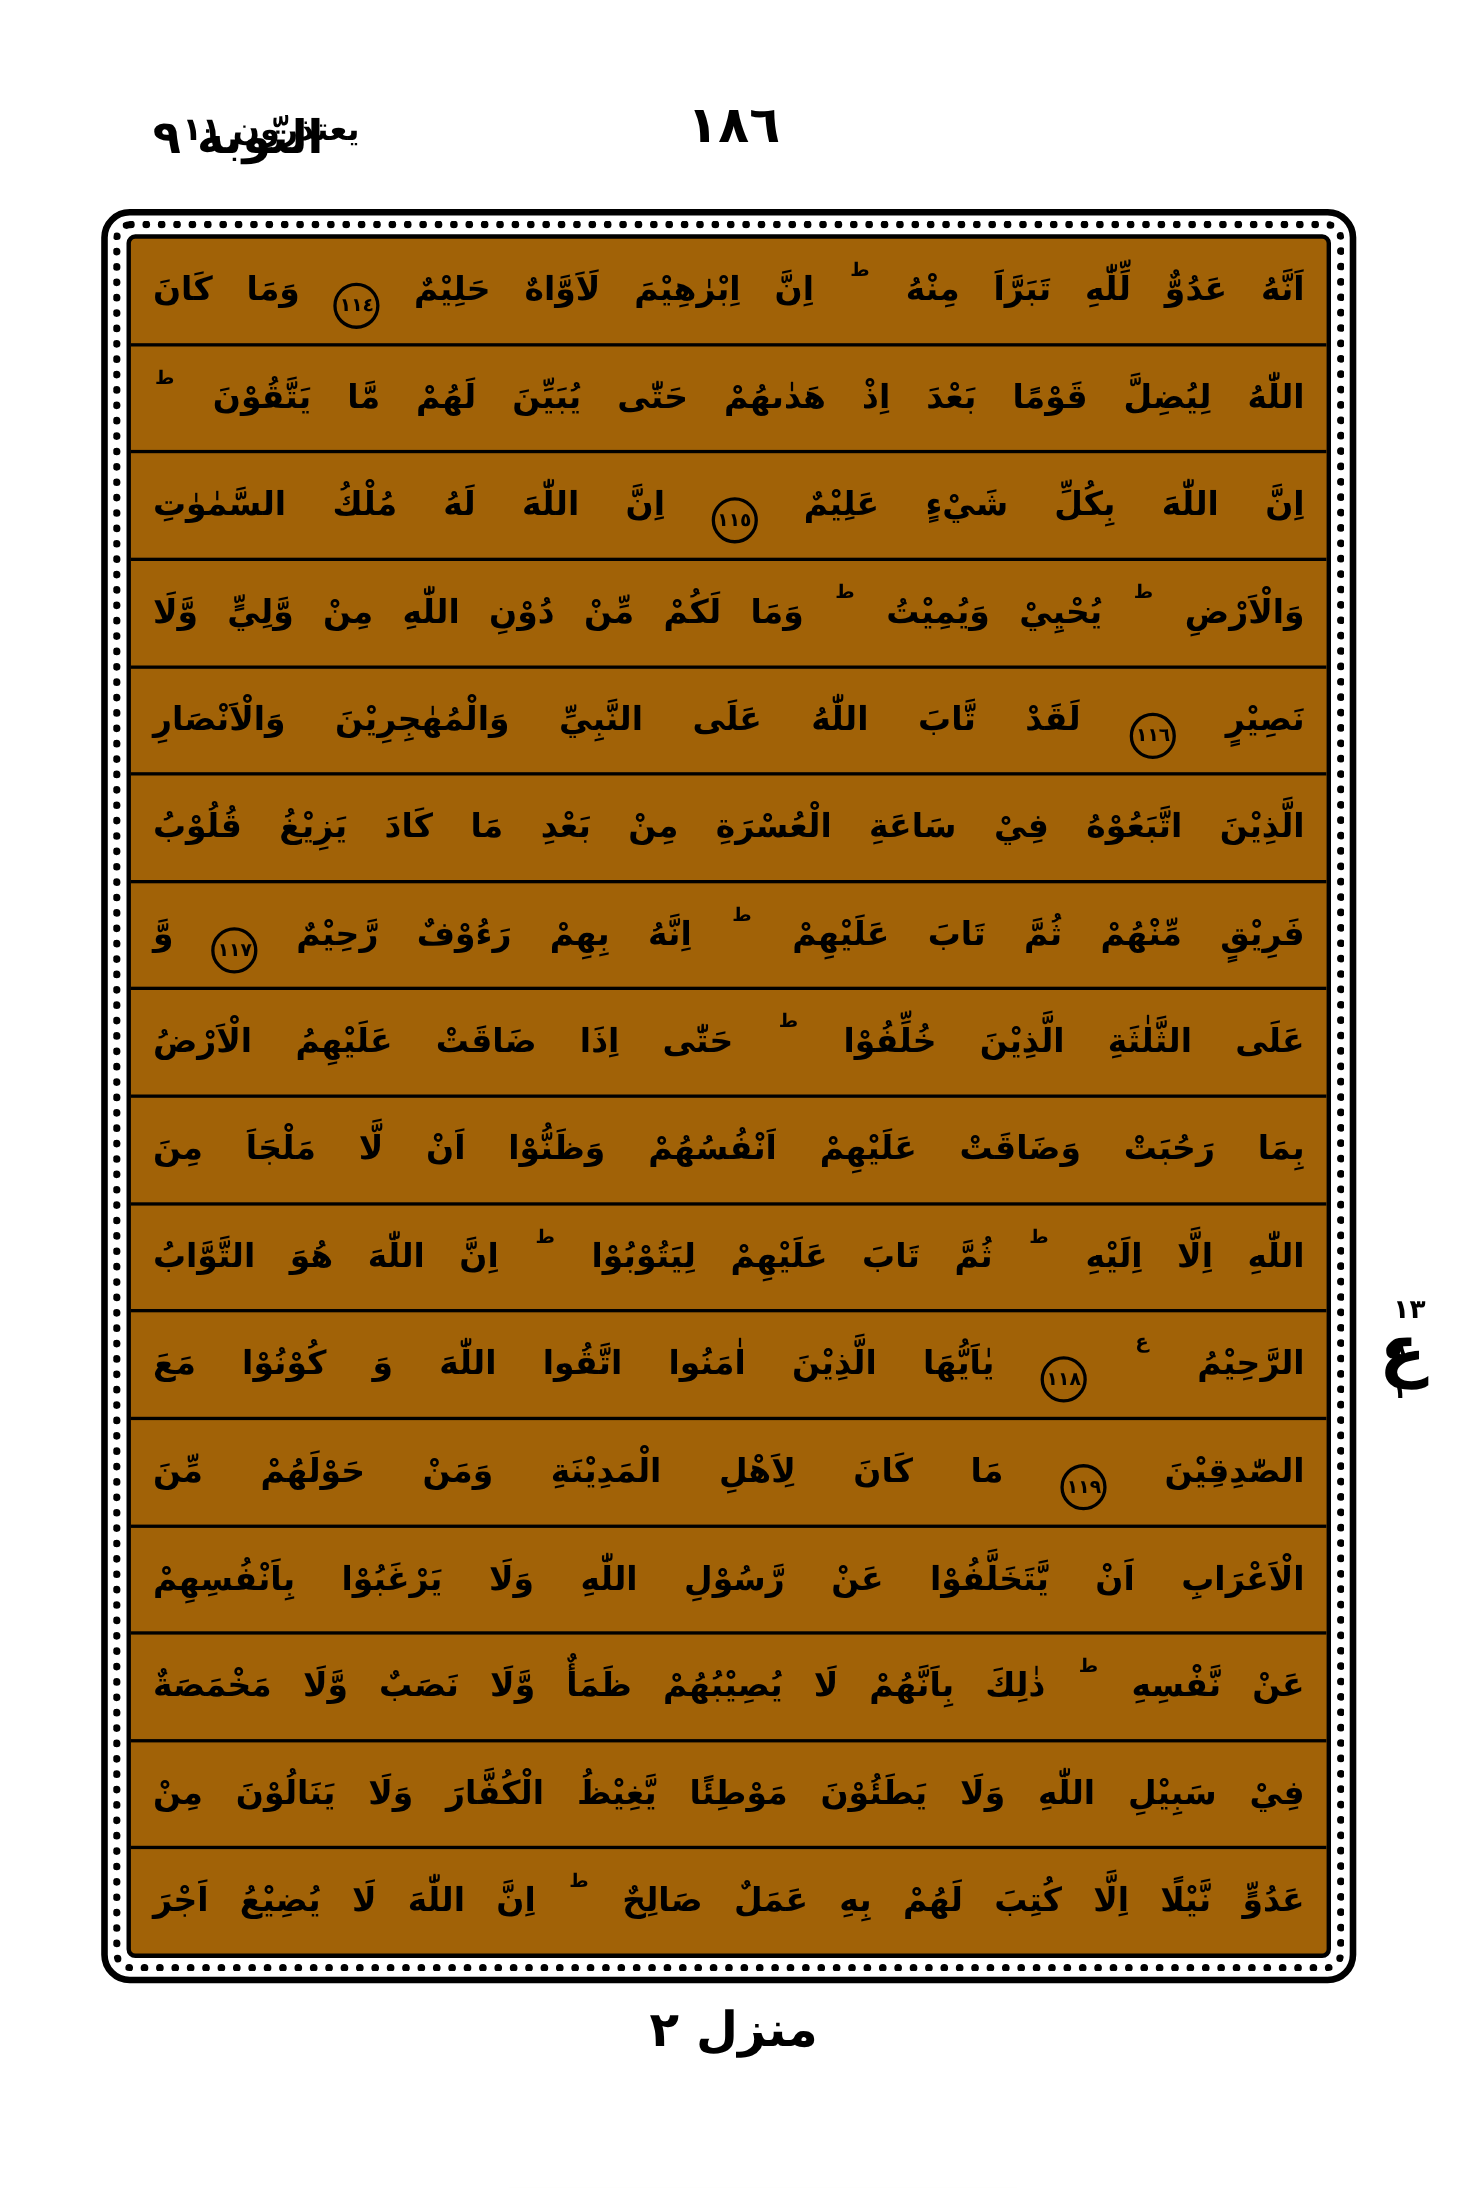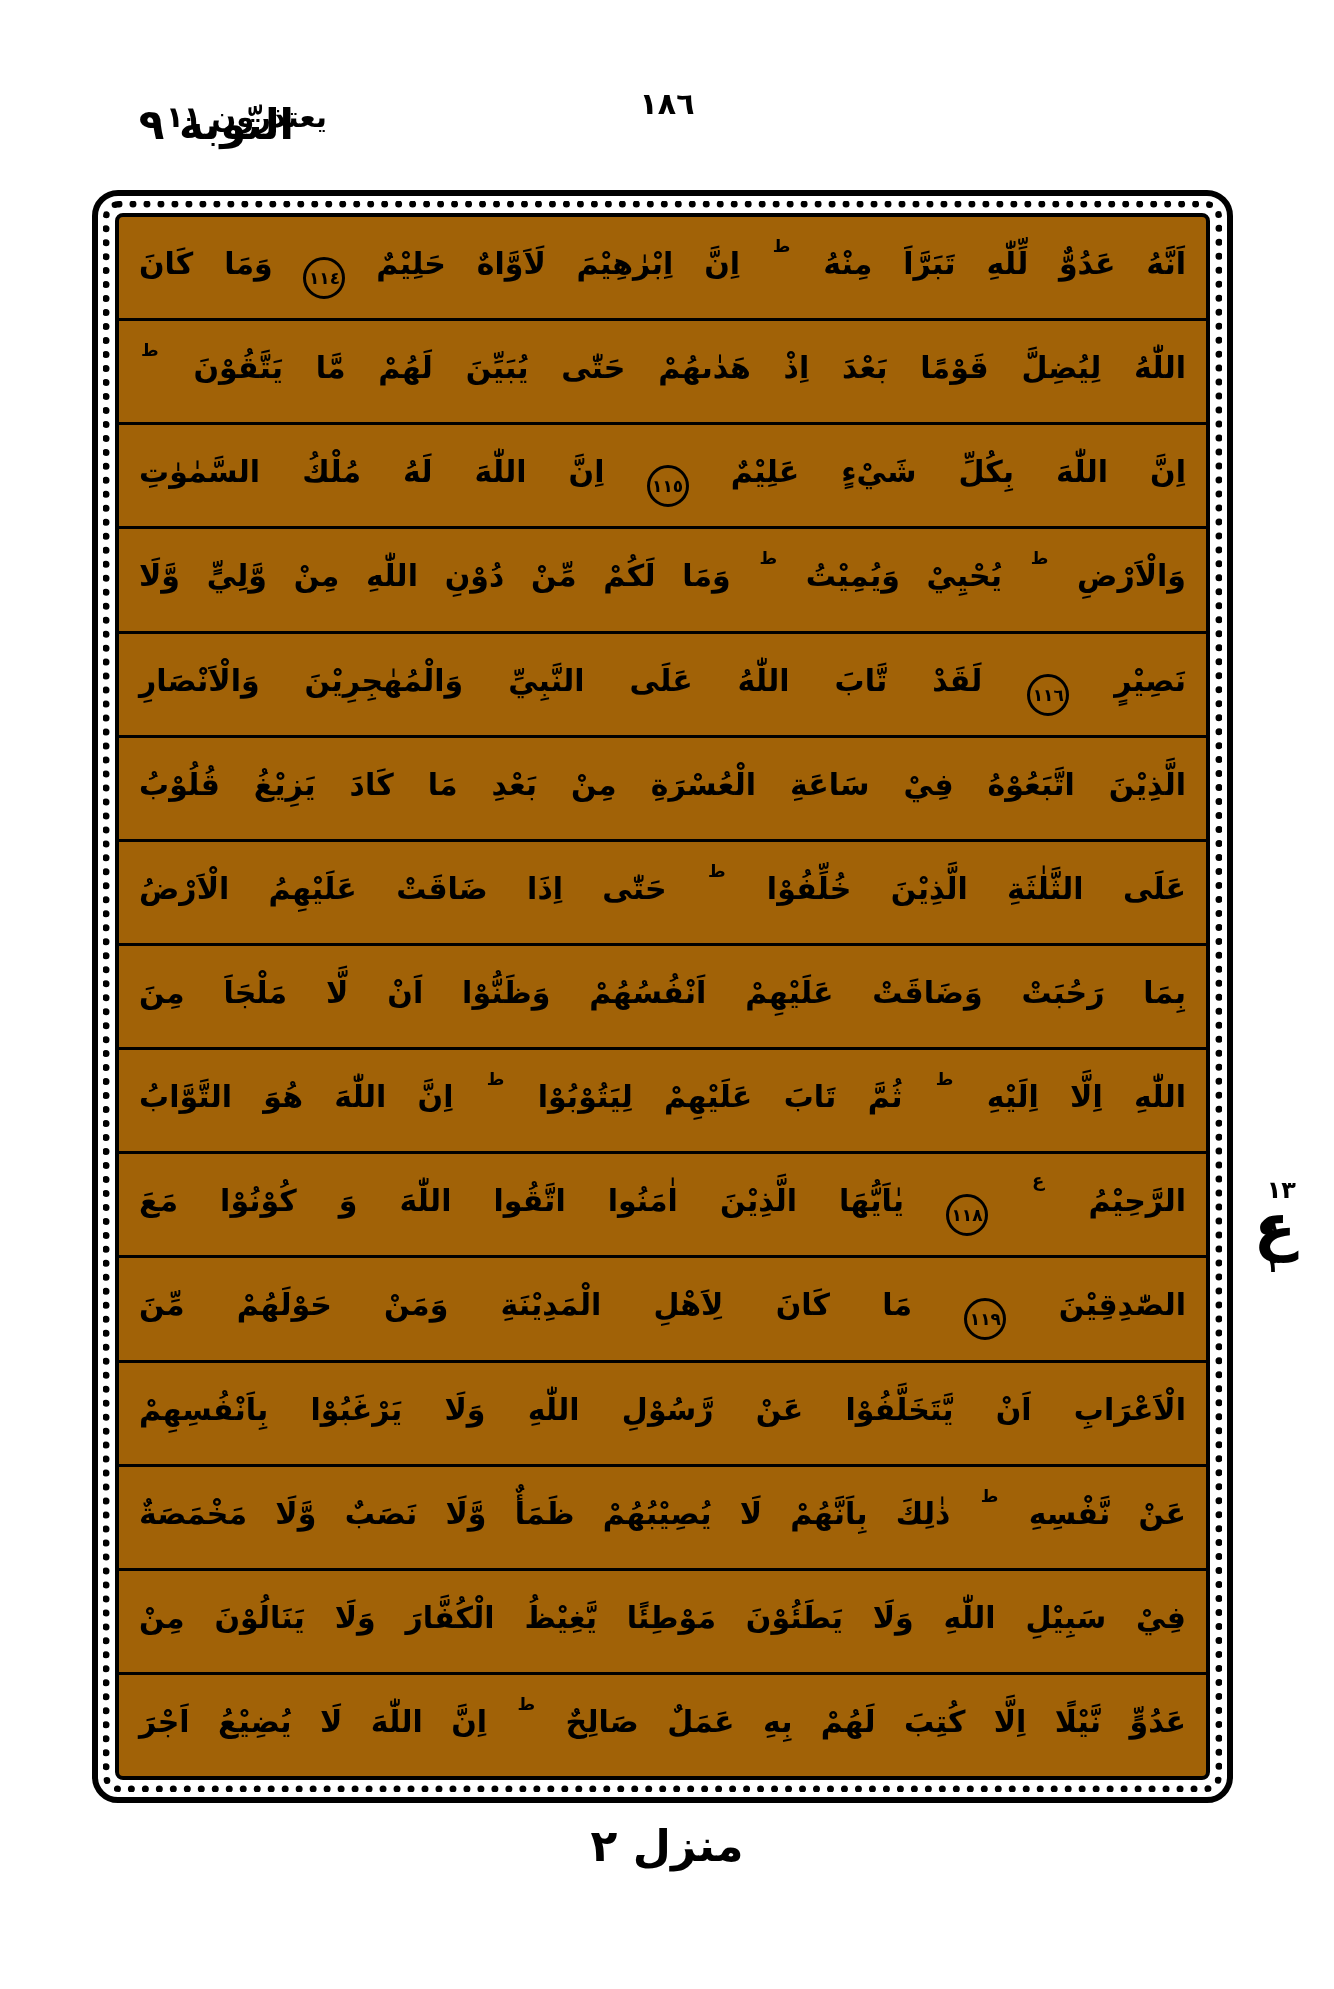--- a/index.html
+++ b/index.html
@@ -4,21 +4,21 @@
 <style>
   html,body{margin:0;padding:0;background:#ffffff;}
   body{
     width:1334px;height:1989px;position:relative;
     font-family:"DejaVu Sans",sans-serif;color:#000;
     -webkit-font-smoothing:antialiased;
   }
   
   .hdr{position:absolute;font-weight:700;white-space:nowrap;}
   .hdr-surah{right:1040px;top:100px;font-size:42px;}
-  .hdr-page{left:0;right:0;top:86px;text-align:center;font-size:30px;letter-spacing:16px;font-weight:700;}
+  .hdr-page{left:0;right:0;top:86px;text-align:center;font-size:46px;letter-spacing:16px;font-weight:700;}
   .hdr-juz{left:166px;top:100px;font-size:29px;}
   
   .frame{
     position:absolute;left:92px;top:190px;width:1141px;height:1613px;
     box-sizing:border-box;border:6px solid #000;border-radius:26px;padding:5px;
     background:#fff;
   }
   .frame-deco{
     box-sizing:border-box;height:100%;
     border:7px dotted #000;border-radius:16px;padding:5px;
@@ -73,20 +73,21 @@
 
 <div class="frame">
   <div class="frame-deco">
     <div class="frame-inner" id="lines">
         <div class="line"><span class="seg">اَنَّهُ عَدُوٌّ لِّلّٰهِ تَبَرَّاَ مِنْهُ</span> <span class="waqf">ط</span> <span class="seg">اِنَّ اِبْرٰهِيْمَ لَاَوَّاهٌ حَلِيْمٌ</span> <span class="ayah-badge">١١٤</span> <span class="seg">وَمَا كَانَ</span> </div>
         <div class="line"><span class="seg">اللّٰهُ لِيُضِلَّ قَوْمًا بَعْدَ اِذْ هَدٰىهُمْ حَتّٰى يُبَيِّنَ لَهُمْ مَّا يَتَّقُوْنَ</span> <span class="waqf">ط</span> </div>
         <div class="line"><span class="seg">اِنَّ اللّٰهَ بِكُلِّ شَيْءٍ عَلِيْمٌ</span> <span class="ayah-badge">١١٥</span> <span class="seg">اِنَّ اللّٰهَ لَهُ مُلْكُ السَّمٰوٰتِ</span> </div>
         <div class="line"><span class="seg">وَالْاَرْضِ</span> <span class="waqf">ط</span> <span class="seg">يُحْيِيْ وَيُمِيْتُ</span> <span class="waqf">ط</span> <span class="seg">وَمَا لَكُمْ مِّنْ دُوْنِ اللّٰهِ مِنْ وَّلِيٍّ وَّلَا</span> </div>
         <div class="line"><span class="seg">نَصِيْرٍ</span> <span class="ayah-badge">١١٦</span> <span class="seg">لَقَدْ تَّابَ اللّٰهُ عَلَى النَّبِيِّ وَالْمُهٰجِرِيْنَ وَالْاَنْصَارِ</span> </div>
         <div class="line"><span class="seg">الَّذِيْنَ اتَّبَعُوْهُ فِيْ سَاعَةِ الْعُسْرَةِ مِنْ بَعْدِ مَا كَادَ يَزِيْغُ قُلُوْبُ</span> </div>
+        <div class="line"><span class="seg">فَرِيْقٍ مِّنْهُمْ ثُمَّ تَابَ عَلَيْهِمْ</span> <span class="waqf">ط</span> <span class="seg">اِنَّهُ بِهِمْ رَءُوْفٌ رَّحِيْمٌ</span> <span class="ayah-badge">١١٧</span> <span class="seg">وَّ</span> </div>
         <div class="line"><span class="seg">عَلَى الثَّلٰثَةِ الَّذِيْنَ خُلِّفُوْا</span> <span class="waqf">ط</span> <span class="seg">حَتّٰى اِذَا ضَاقَتْ عَلَيْهِمُ الْاَرْضُ</span> </div>
         <div class="line"><span class="seg">بِمَا رَحُبَتْ وَضَاقَتْ عَلَيْهِمْ اَنْفُسُهُمْ وَظَنُّوْا اَنْ لَّا مَلْجَاَ مِنَ</span> </div>
         <div class="line"><span class="seg">اللّٰهِ اِلَّا اِلَيْهِ</span> <span class="waqf">ط</span> <span class="seg">ثُمَّ تَابَ عَلَيْهِمْ لِيَتُوْبُوْا</span> <span class="waqf">ط</span> <span class="seg">اِنَّ اللّٰهَ هُوَ التَّوَّابُ</span> </div>
         <div class="line"><span class="seg">الرَّحِيْمُ</span> <span class="ruku-inline">ع</span> <span class="ayah-badge">١١٨</span> <span class="seg">يٰاَيُّهَا الَّذِيْنَ اٰمَنُوا اتَّقُوا اللّٰهَ وَ كُوْنُوْا مَعَ</span> </div>
         <div class="line"><span class="seg">الصّٰدِقِيْنَ</span> <span class="ayah-badge">١١٩</span> <span class="seg">مَا كَانَ لِاَهْلِ الْمَدِيْنَةِ وَمَنْ حَوْلَهُمْ مِّنَ</span> </div>
         <div class="line"><span class="seg">الْاَعْرَابِ اَنْ يَّتَخَلَّفُوْا عَنْ رَّسُوْلِ اللّٰهِ وَلَا يَرْغَبُوْا بِاَنْفُسِهِمْ</span> </div>
         <div class="line"><span class="seg">عَنْ نَّفْسِهِ</span> <span class="waqf">ط</span> <span class="seg">ذٰلِكَ بِاَنَّهُمْ لَا يُصِيْبُهُمْ ظَمَأٌ وَّلَا نَصَبٌ وَّلَا مَخْمَصَةٌ</span> </div>
         <div class="line"><span class="seg">فِيْ سَبِيْلِ اللّٰهِ وَلَا يَطَئُوْنَ مَوْطِئًا يَّغِيْظُ الْكُفَّارَ وَلَا يَنَالُوْنَ مِنْ</span> </div>
         <div class="line"><span class="seg">عَدُوٍّ نَّيْلًا اِلَّا كُتِبَ لَهُمْ بِهِ عَمَلٌ صَالِحٌ</span> <span class="waqf">ط</span> <span class="seg">اِنَّ اللّٰهَ لَا يُضِيْعُ اَجْرَ</span> </div>
       </div>

